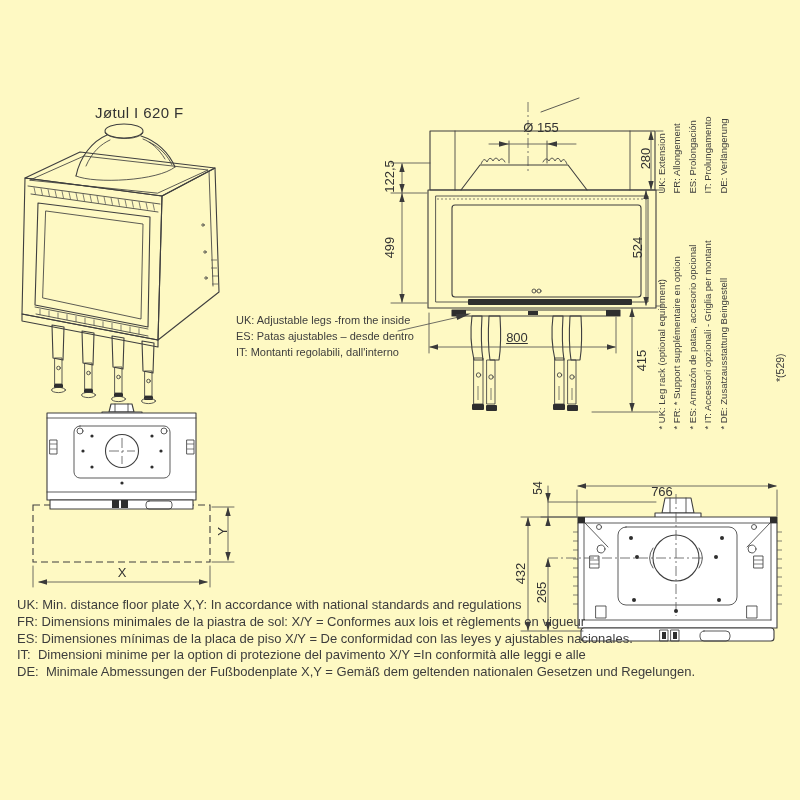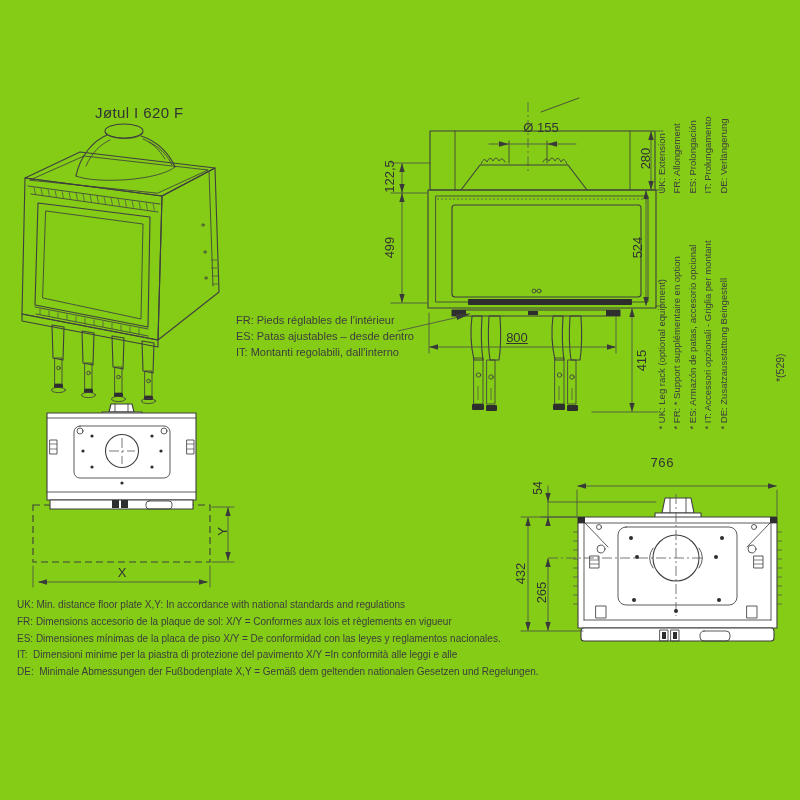--- a/index.html
+++ b/index.html
@@ -1,26 +1,26 @@
 <!DOCTYPE html>
 <html><head>
 <meta charset="utf-8">
 <style>
   html,body{margin:0;padding:0;}
   body{width:800px;height:800px;background:#ffffff;font-family:"Liberation Sans",sans-serif;color:#383838;}
-  .canvas{position:relative;width:800px;height:800px;background:#84cc16;overflow:hidden;}
+  .canvas{position:relative;width:800px;height:800px;background:#fef9c3;overflow:hidden;}
   svg{position:absolute;left:0;top:0;}
   .t{position:absolute;white-space:nowrap;color:#383838;}
   .title{font-size:15px;letter-spacing:.4px;color:#333;}
   .dim{font-size:13px;text-align:center;color:#333;}
   .dimS{font-size:12px;text-align:center;color:#333;}
   .rot{transform:rotate(-90deg);transform-origin:center;}
   .rnote{font-size:9.5px;text-align:left;color:#3d3d3d;}
   .note{font-size:11px;line-height:16px;color:#3d3d3d;}
-  .bnote{font-size:10px;line-height:16.8px;color:#3d3d3d;white-space:pre;}
+  .bnote{font-size:13px;line-height:16.8px;color:#3d3d3d;white-space:pre;}
   .ln{fill:none;stroke:#3f3f3f;stroke-width:1.1;stroke-linecap:round;stroke-linejoin:round;}
   .thin{stroke-width:0.85;}
   .xln{fill:none;stroke:#4a4a4a;stroke-width:0.8;stroke-linecap:round;}
   .cl{fill:none;stroke:#555;stroke-width:0.8;stroke-dasharray:10,3,2,3;}
   .dsh{fill:none;stroke:#3f3f3f;stroke-width:1.1;stroke-dasharray:7,4;}
   .hat{fill:none;stroke:#4a4a4a;stroke-width:0.7;}
   .dark{fill:#2e2e2e;stroke:none;}
   .ah{fill:#3a3a3a;stroke:none;}
   .wf{fill:#ffffff;stroke:#3f3f3f;stroke-width:1.1;stroke-linejoin:round;}
 </style>
@@ -269,21 +269,21 @@
 <div class="t title" style="left:95px;top:104px;">Jøtul I 620 F</div>
 
 <div class="t dim" style="left:503px;top:120px;width:76px;">Ø 155</div>
 <div class="t dim rot" style="left:625px;top:151px;width:40px;">280</div>
 <div class="t dim rot" style="left:367px;top:169px;width:44px;">122,5</div>
 <div class="t dim rot" style="left:369px;top:240px;width:40px;">499</div>
 <div class="t dim rot" style="left:617px;top:240px;width:40px;">524</div>
 <div class="t dim" style="left:495px;top:330px;width:44px;text-decoration:underline;">800</div>
 <div class="t dim rot" style="left:621px;top:353px;width:40px;">415</div>
 
-<div class="t dim" style="left:640px;top:456px;width:44px;font-family:Liberation Mono, monospace;">766</div>
+<div class="t dim" style="left:640px;top:484px;width:44px;">766</div>
 <div class="t dimS rot" style="left:523px;top:481px;width:30px;">54</div>
 <div class="t dim rot" style="left:500px;top:566px;width:40px;">432</div>
 <div class="t dim rot" style="left:521px;top:585px;width:40px;">265</div>
 
 <div class="t dim" style="left:110px;top:565px;width:24px;">X</div>
 <div class="t dim rot" style="left:210px;top:524px;width:24px;">Y</div>
 
 <div class="t rnote rot" style="left:615.5px;top:140.5px;width:92px;height:13px;">UK: Extension</div>
 <div class="t rnote rot" style="left:631px;top:140.5px;width:92px;height:13px;">FR: Allongement</div>
 <div class="t rnote rot" style="left:646.5px;top:140.5px;width:92px;height:13px;">ES: Prolongación</div>
@@ -291,26 +291,26 @@
 <div class="t rnote rot" style="left:677.5px;top:140.5px;width:92px;height:13px;">DE: Verlängerung</div>
 
 <div class="t rnote rot" style="left:563.5px;top:324.5px;width:196px;height:13px;">* UK: Leg rack (optional equipment)</div>
 <div class="t rnote rot" style="left:579px;top:324.5px;width:196px;height:13px;">* FR: * Support supplémentaire en option</div>
 <div class="t rnote rot" style="left:594.5px;top:324.5px;width:196px;height:13px;">* ES: Armazón de patas, accesorio opcional</div>
 <div class="t rnote rot" style="left:610px;top:324.5px;width:196px;height:13px;">* IT: Accessori opzionali - Griglia per montant</div>
 <div class="t rnote rot" style="left:625.5px;top:324.5px;width:196px;height:13px;">* DE: Zusatzausstattung Beingestell</div>
 <div class="t rnote rot" style="left:751px;top:345px;width:60px;height:14px;font-size:10.5px;">*(529)</div>
 
 <div class="t" style="left:236px;top:312px;">
-  <div class="note">FR: Pieds réglables de l'intérieur</div>
+  <div class="note">UK: Adjustable legs -from the inside</div>
   <div class="note">ES: Patas ajustables – desde dentro</div>
   <div class="note">IT: Montanti regolabili, dall'interno</div>
 </div>
 
 <div class="t" style="left:17px;top:597px;">
   <div class="bnote">UK: Min. distance floor plate X,Y: In accordance with national standards and regulations</div>
-  <div class="bnote">FR: Dimensions accesorio de la plaque de sol: X/Y = Conformes aux lois et règlements en vigueur</div>
-  <div class="bnote">ES: Dimensiones mínimas de la placa de piso X/Y = De conformidad con las leyes y reglamentos nacionales.</div>
-  <div class="bnote">IT:  Dimensioni minime per la piastra di protezione del pavimento X/Y =In conformità alle leggi e alle</div>
+  <div class="bnote">FR: Dimensions minimales de la piastra de sol: X/Y = Conformes aux lois et règlements en vigueur</div>
+  <div class="bnote">ES: Dimensiones mínimas de la placa de piso X/Y = De conformidad con las leyes y ajustables nacionales.</div>
+  <div class="bnote">IT:  Dimensioni minime per la option di protezione del pavimento X/Y =In conformità alle leggi e alle</div>
   <div class="bnote">DE:  Minimale Abmessungen der Fußbodenplate X,Y = Gemäß dem geltenden nationalen Gesetzen und Regelungen.</div>
 </div>
 
 </div>
 
 </body></html>

